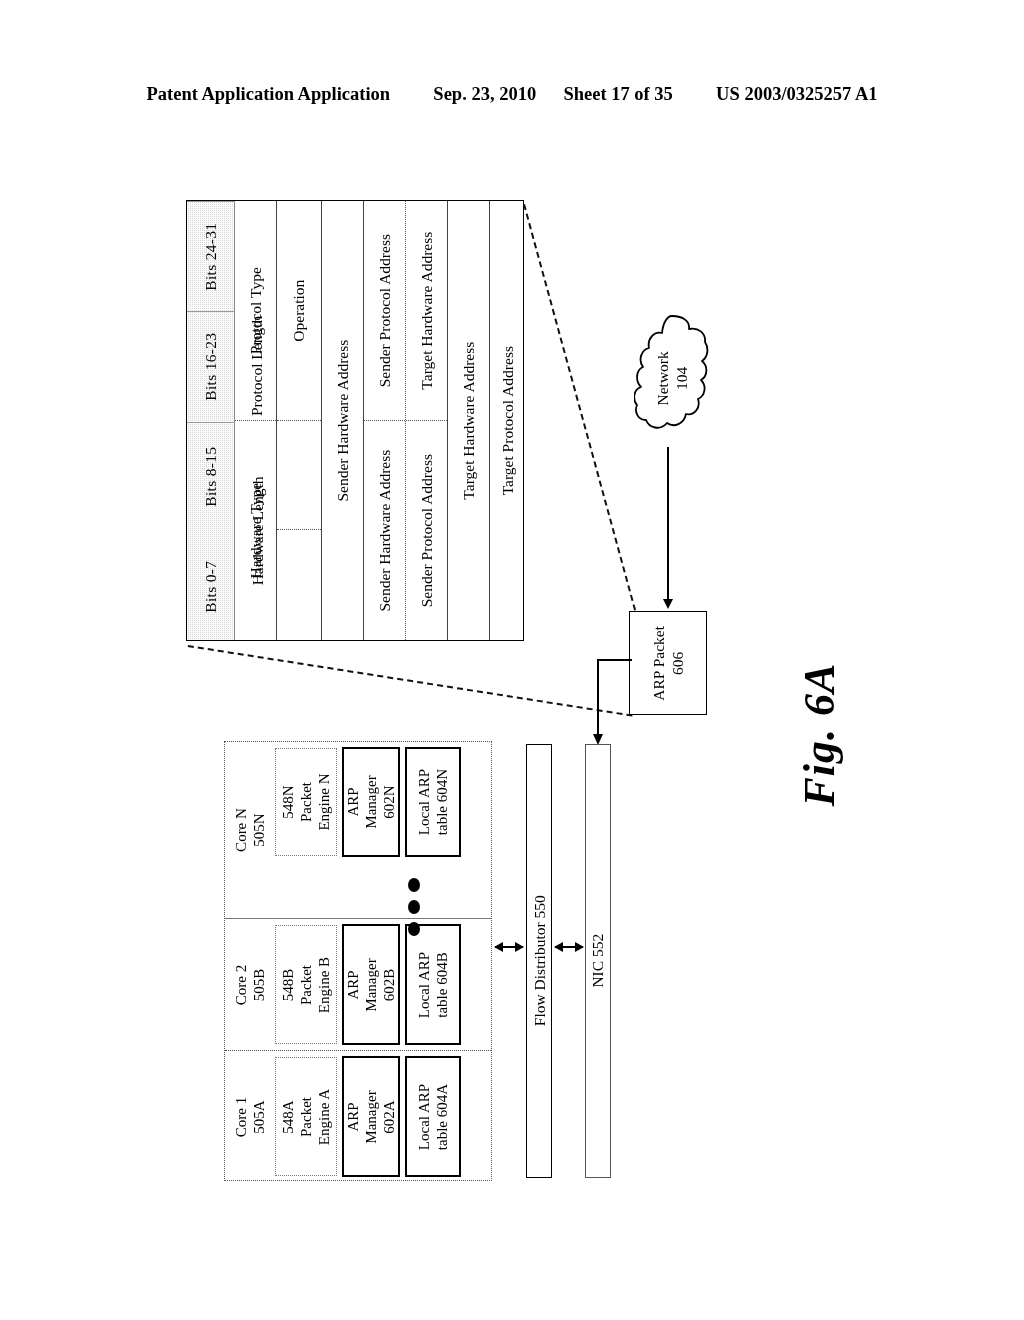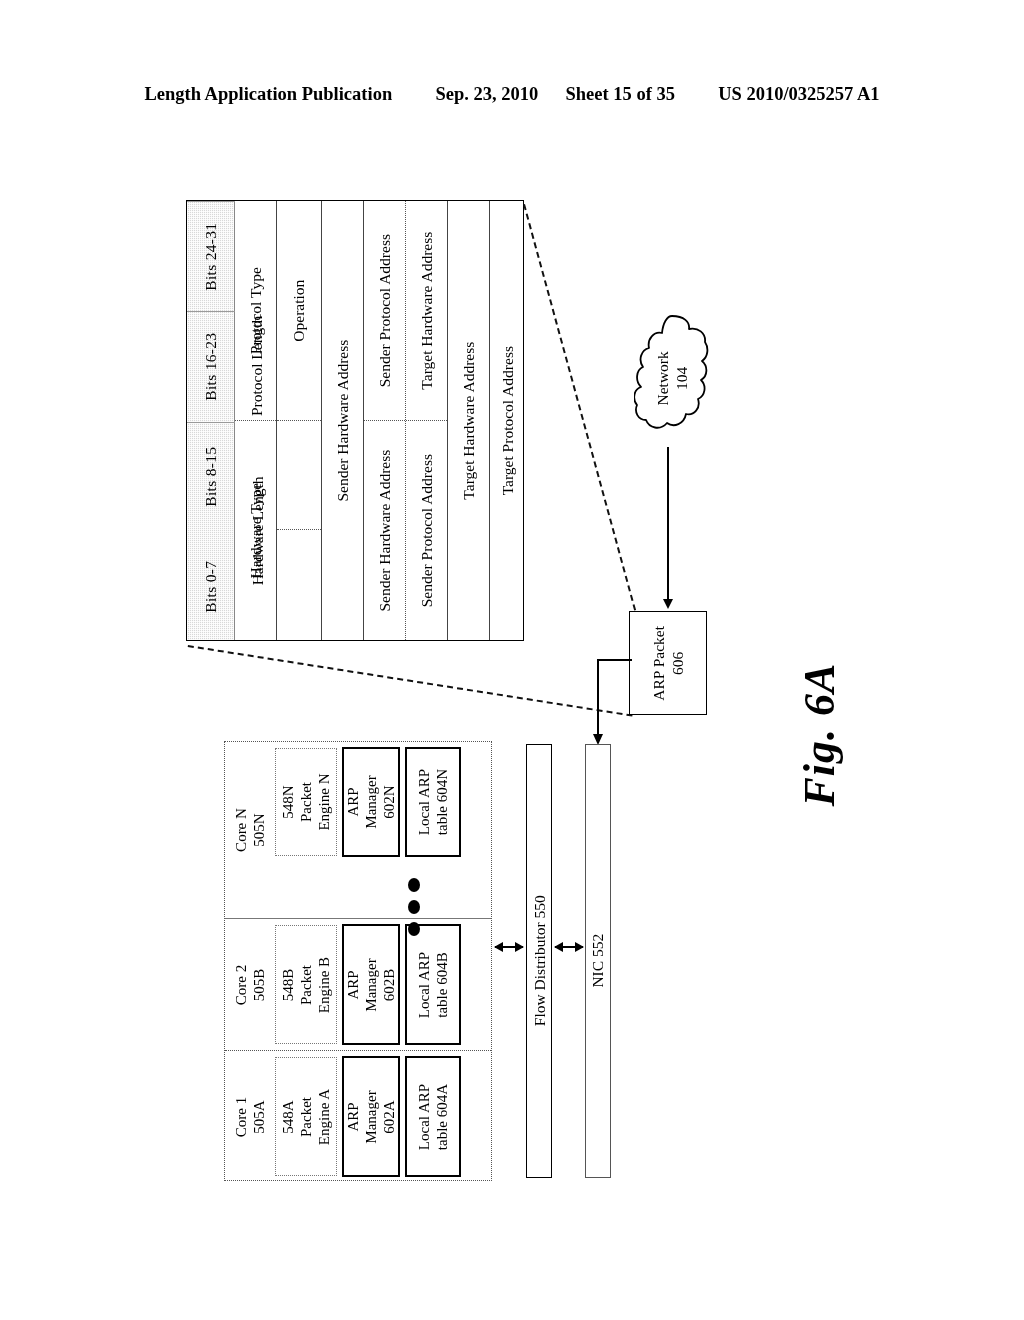--- a/index.html
+++ b/index.html
@@ -383,27 +383,27 @@
     width: 0; height: 0;
     border-left: 5.5px solid transparent;
     border-right: 5.5px solid transparent;
     border-top: 11px solid #000;
   }
 </style>
 </head>
 <body>
 
 <div id="pub-header">
-  <span>Length Application Publication</span>
+  <span>Patent Application Application</span>
   <span class="hdr-gap-1"></span>
   <span>Sep. 23, 2010</span>
   <span class="hdr-gap-2"></span>
-  <span>Sheet 15 of 35</span>
+  <span>Sheet 17 of 35</span>
   <span class="hdr-gap-3"></span>
-  <span>US 2010/0325257 A1</span>
+  <span>US 2003/0325257 A1</span>
 </div>
 
 <div id="figure">
 
   <div id="arp-table">
 
     <div id="arp-bits-header">
       <div class="bits-cell" style="top:330.75px;height:110.25px;">
         <div class="rot">Bits 0-7</div>
       </div>

